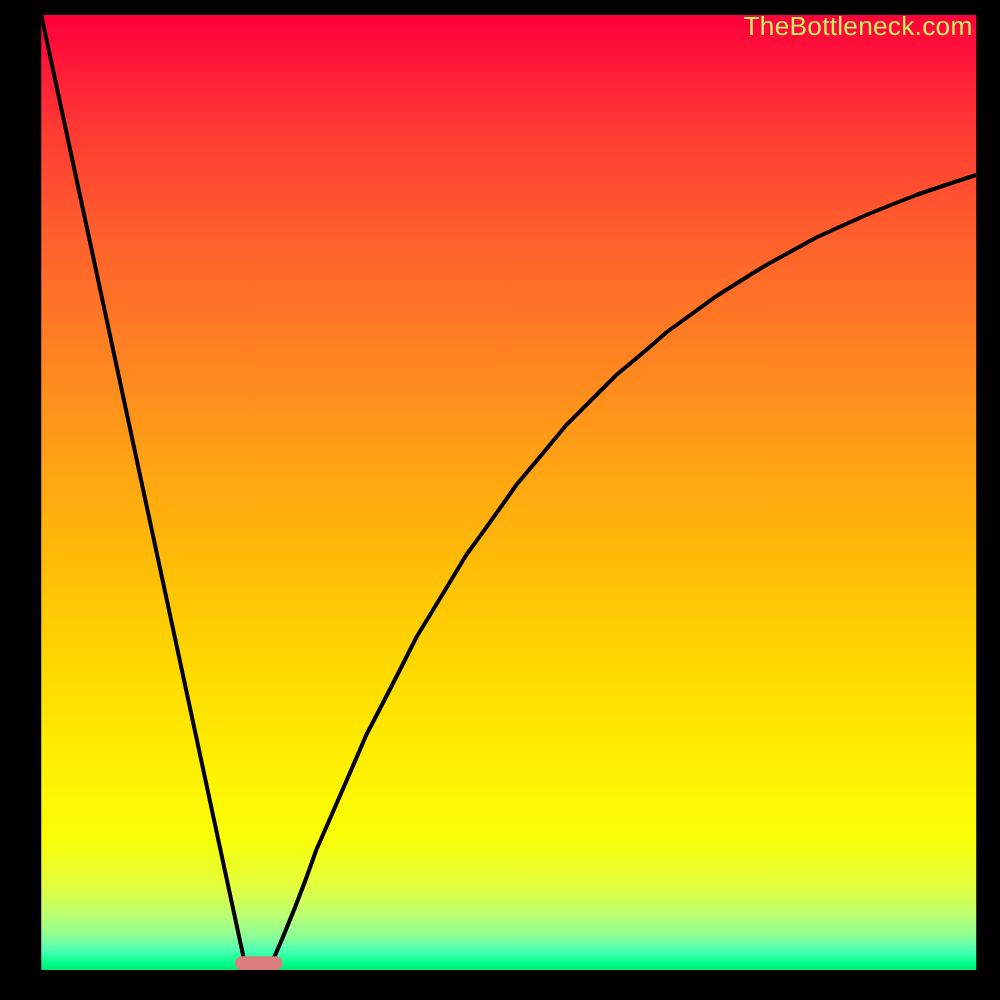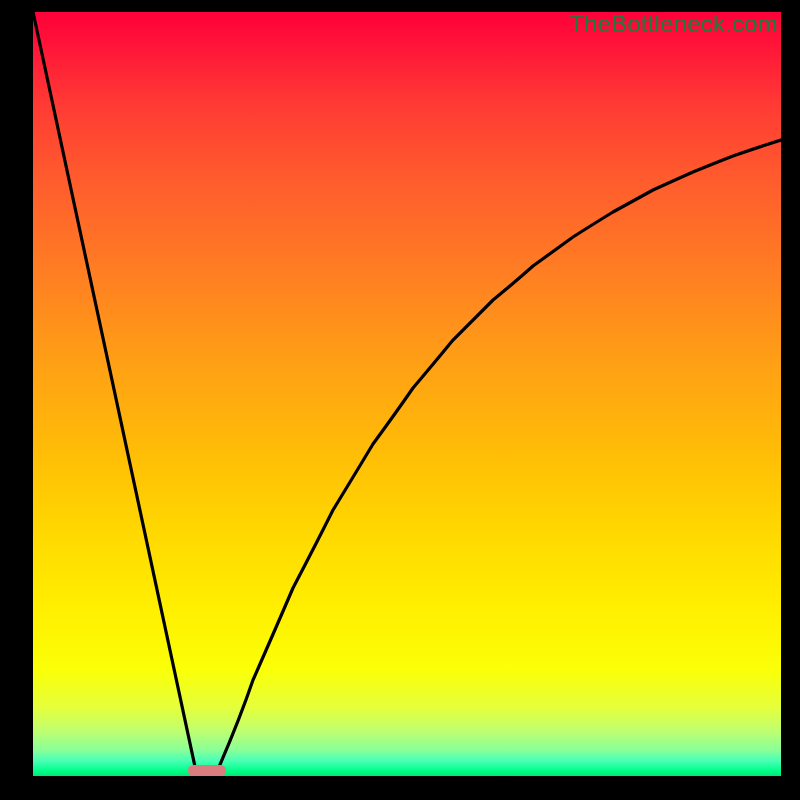--- a/index.html
+++ b/index.html
@@ -40,22 +40,22 @@
       #8cff97 96.5%,
       #4affb5 98%,
       #00ff89 99.3%,
       #00e874 100%
     );
   }
   .watermark {
     position: absolute;
     top: 10px;
     right: 22px;
-    color: #15803d;
-    font-size: 24px;
+    color: #bef264;
+    font-size: 21px;
     font-weight: 400;
     letter-spacing: 0.2px;
     z-index: 5;
   }
   svg.curve {
     position: absolute;
     left: 0;
     top: 0;
     width: 748px;
     height: 764px;

